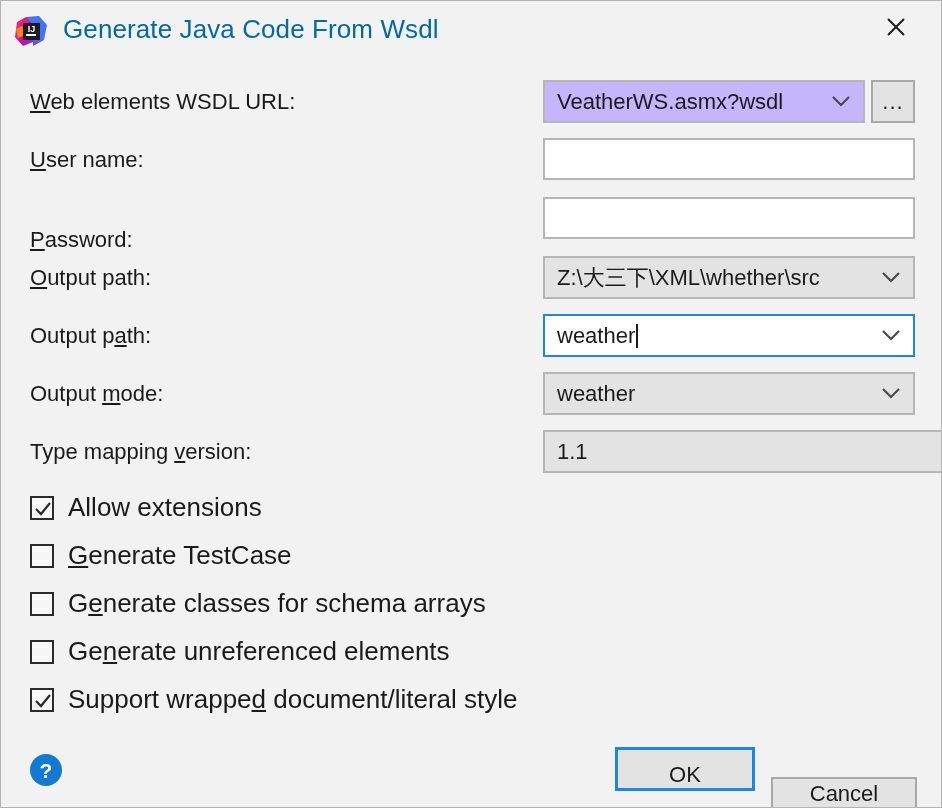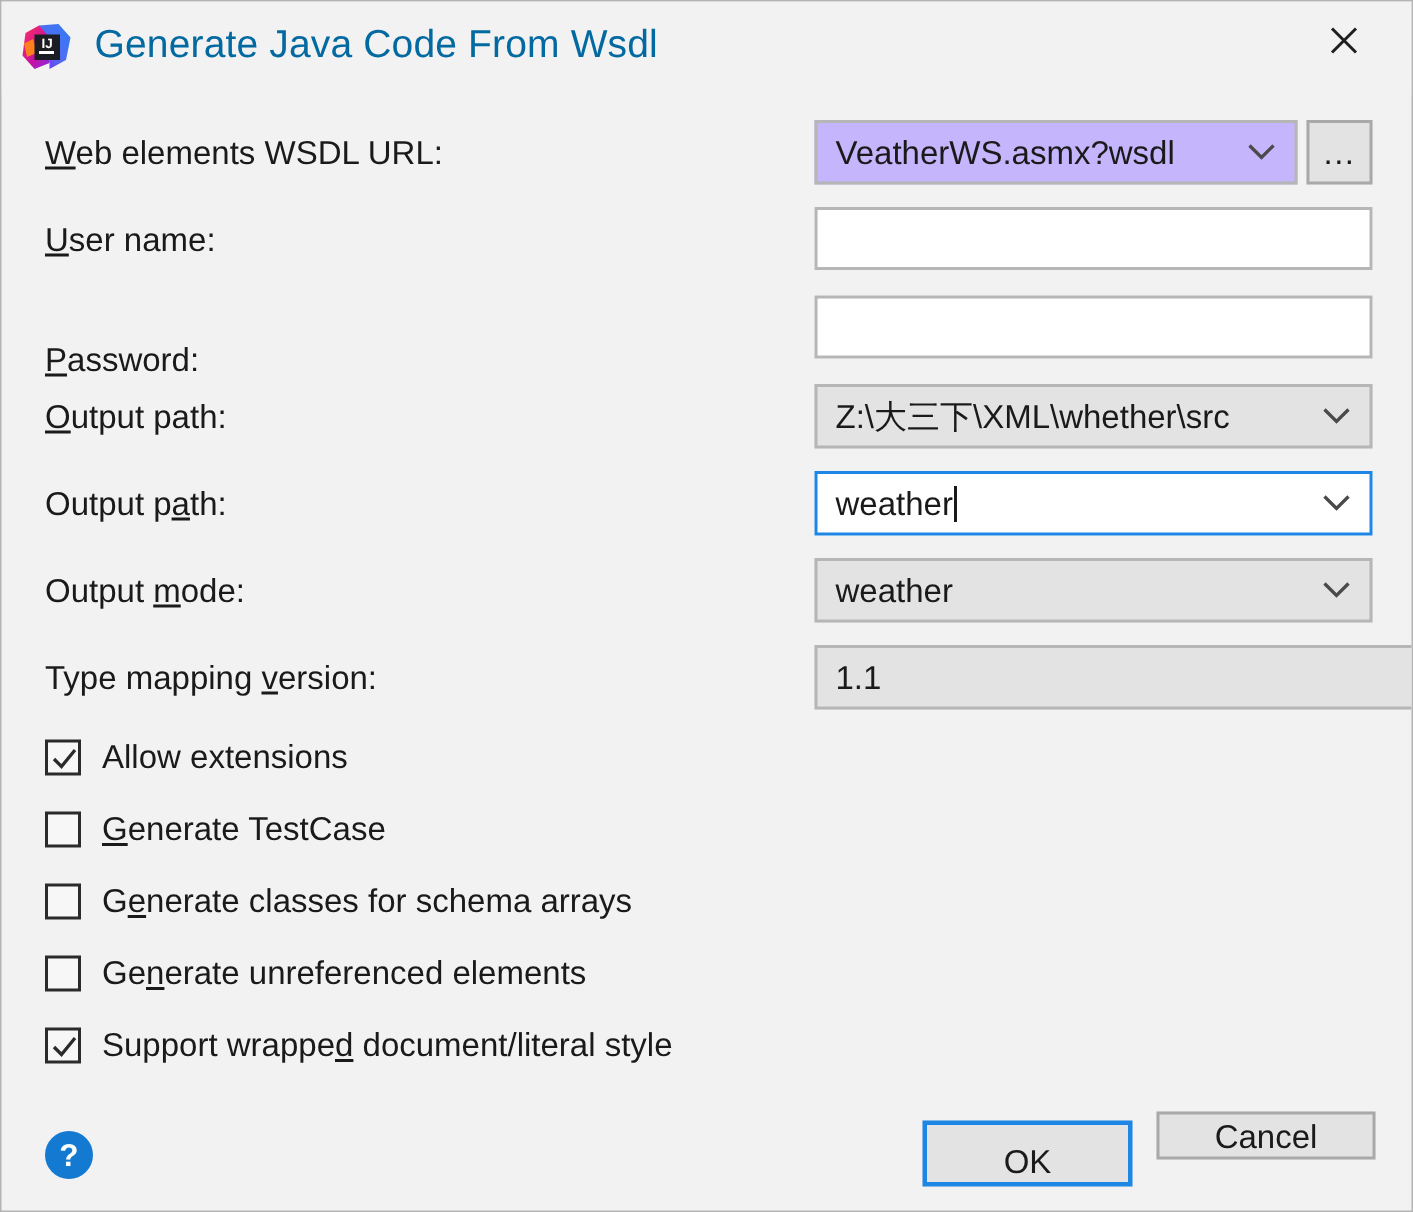--- a/index.html
+++ b/index.html
@@ -161,21 +161,21 @@
     position: relative;
     flex: 0 0 auto;
   }
   .checkbox svg {
     position: absolute;
     left: 1px;
     top: 1px;
   }
   .checkrow .cb-label {
     margin-left: 14px;
-    font-size: 22px;
+    font-size: 26px;
     color: #1a1a1a;
     white-space: nowrap;
   }
   .checkrow .cb-label u { text-decoration: underline; text-underline-offset: 2px; }
 
   
   .help-btn {
     position: absolute;
     left: 29px;
     top: 753px;
@@ -357,17 +357,17 @@
     </span>
     <span class="cb-label"><span>Support wrappe</span><u>d</u><span> document/literal style</span></span>
   </div>
 
   <div class="help-btn">
     <span>?</span>
   </div>
   <div class="dlg-btn default" style="left:614px; top:746px; width:140px; height:44px;">
     <span>OK</span>
   </div>
-  <div class="dlg-btn normal" style="left:770px; top:740px; width:146px; height:32px;">
+  <div class="dlg-btn normal" style="left:770px; top:776px; width:146px; height:32px;">
     <span>Cancel</span>
   </div>
 
 </div>
 
 </body></html>

